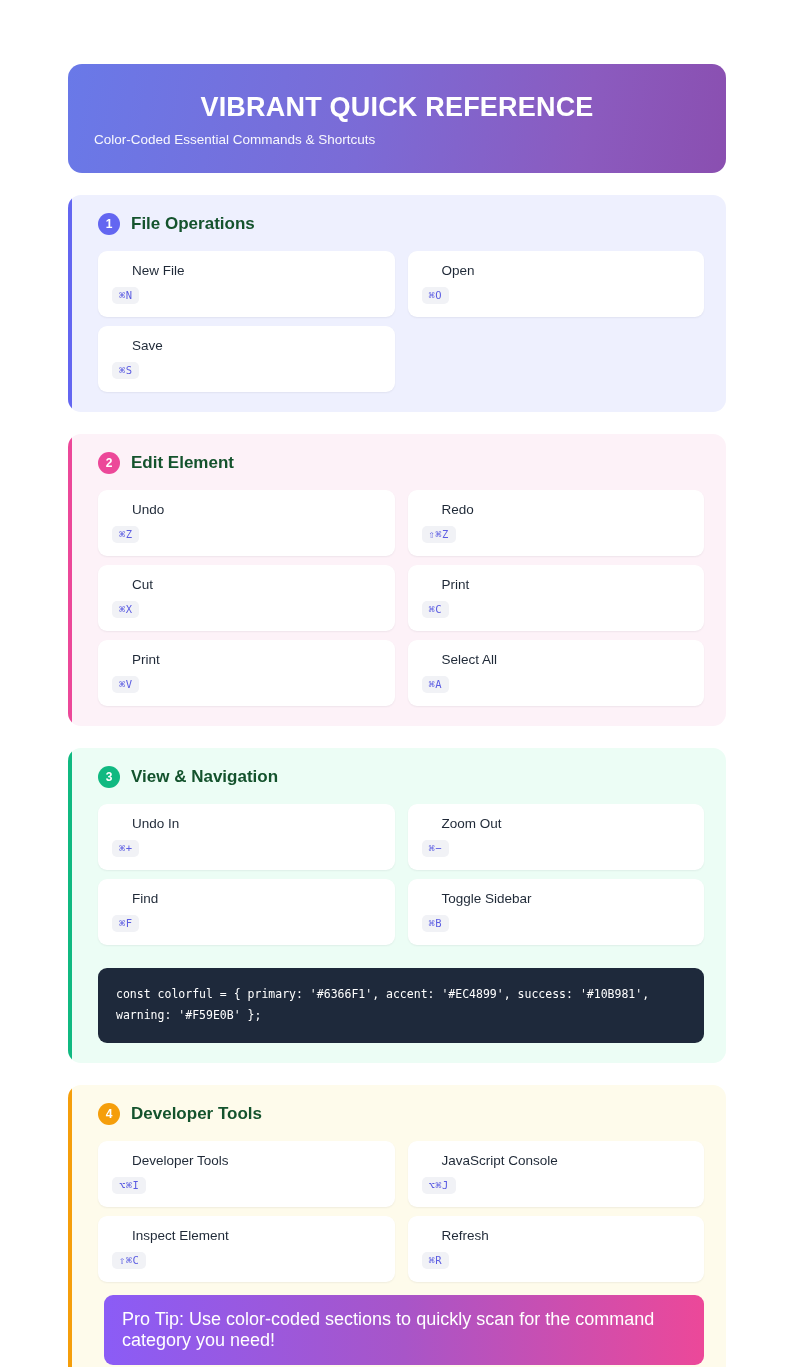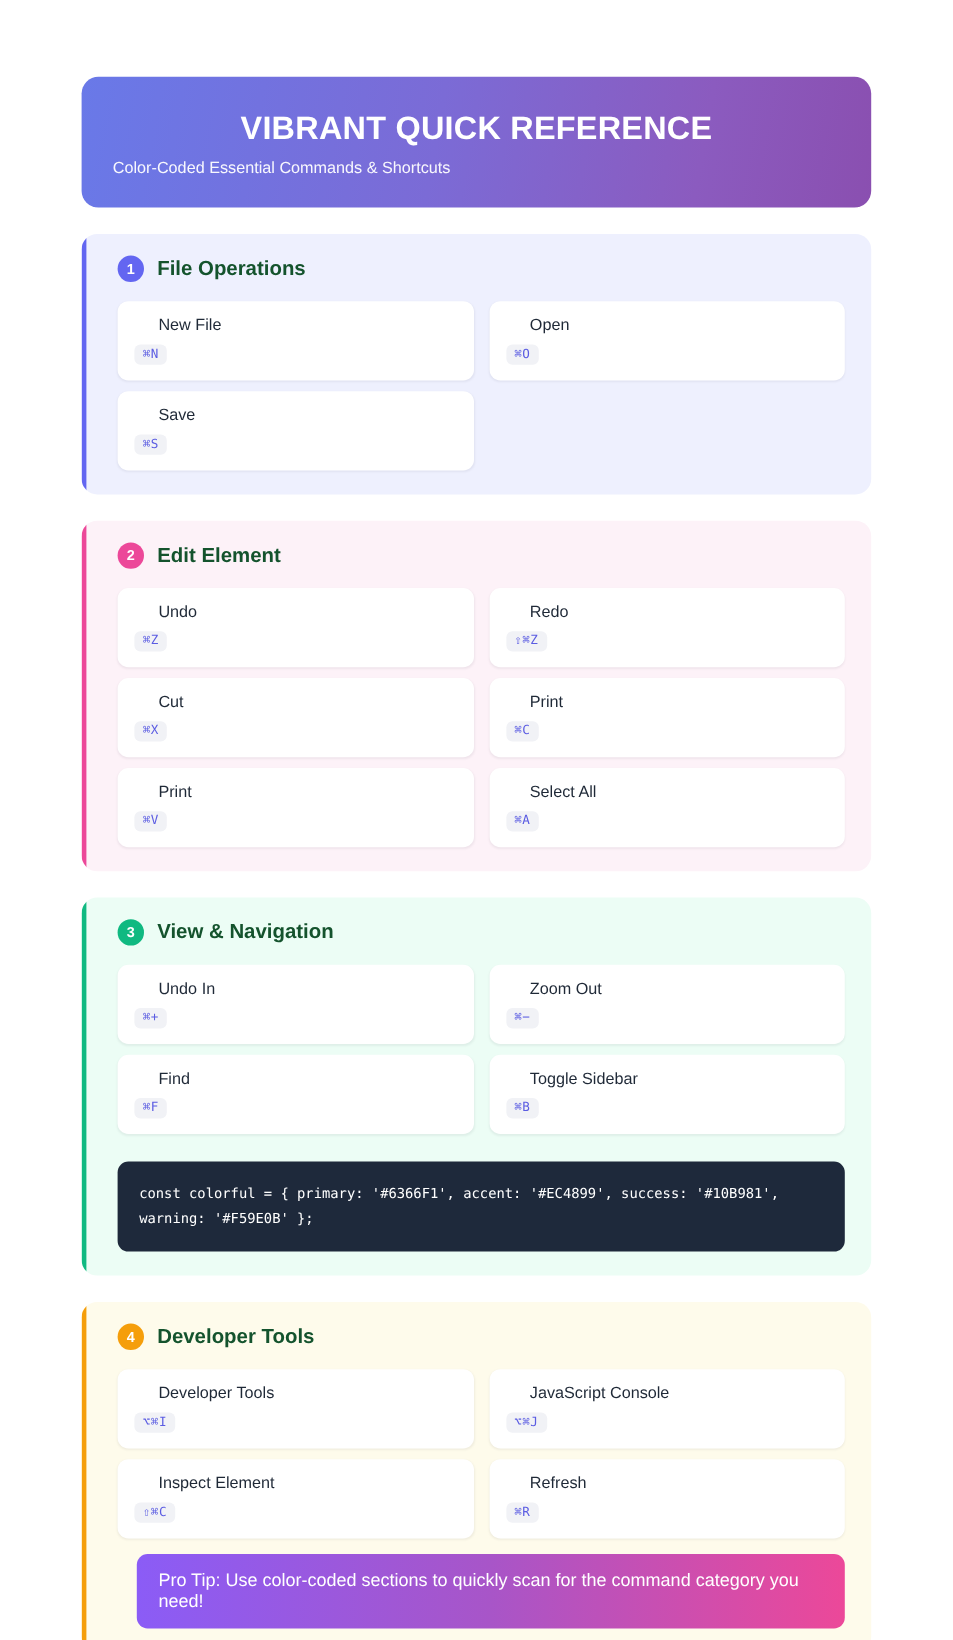--- a/index.html
+++ b/index.html
@@ -116,26 +116,26 @@
     border-radius: 9px;
     padding: 16px 18px;
     font-family: "DejaVu Sans Mono", monospace;
     font-size: 11.5px;
     line-height: 1.85;
     word-break: break-word;
   }
 
   
   .protip {
-    margin: 13px 0 0 24px;
+    margin: 13px 0 0 14px;
     border-radius: 9px;
     padding: 14px 18px;
     background: linear-gradient(90deg, #8B5CF6 0%, #A855C8 50%, #EC4899 100%);
     color: #ffffff;
-    font-size: 15px;
+    font-size: 18px;
   }
 </style>
 </head>
 <body>
 
 <div>
 
   <div class="banner">
     <div class="banner-title">VIBRANT QUICK REFERENCE</div>
     <div class="banner-subtitle">Color-Coded Essential Commands &amp; Shortcuts</div>

